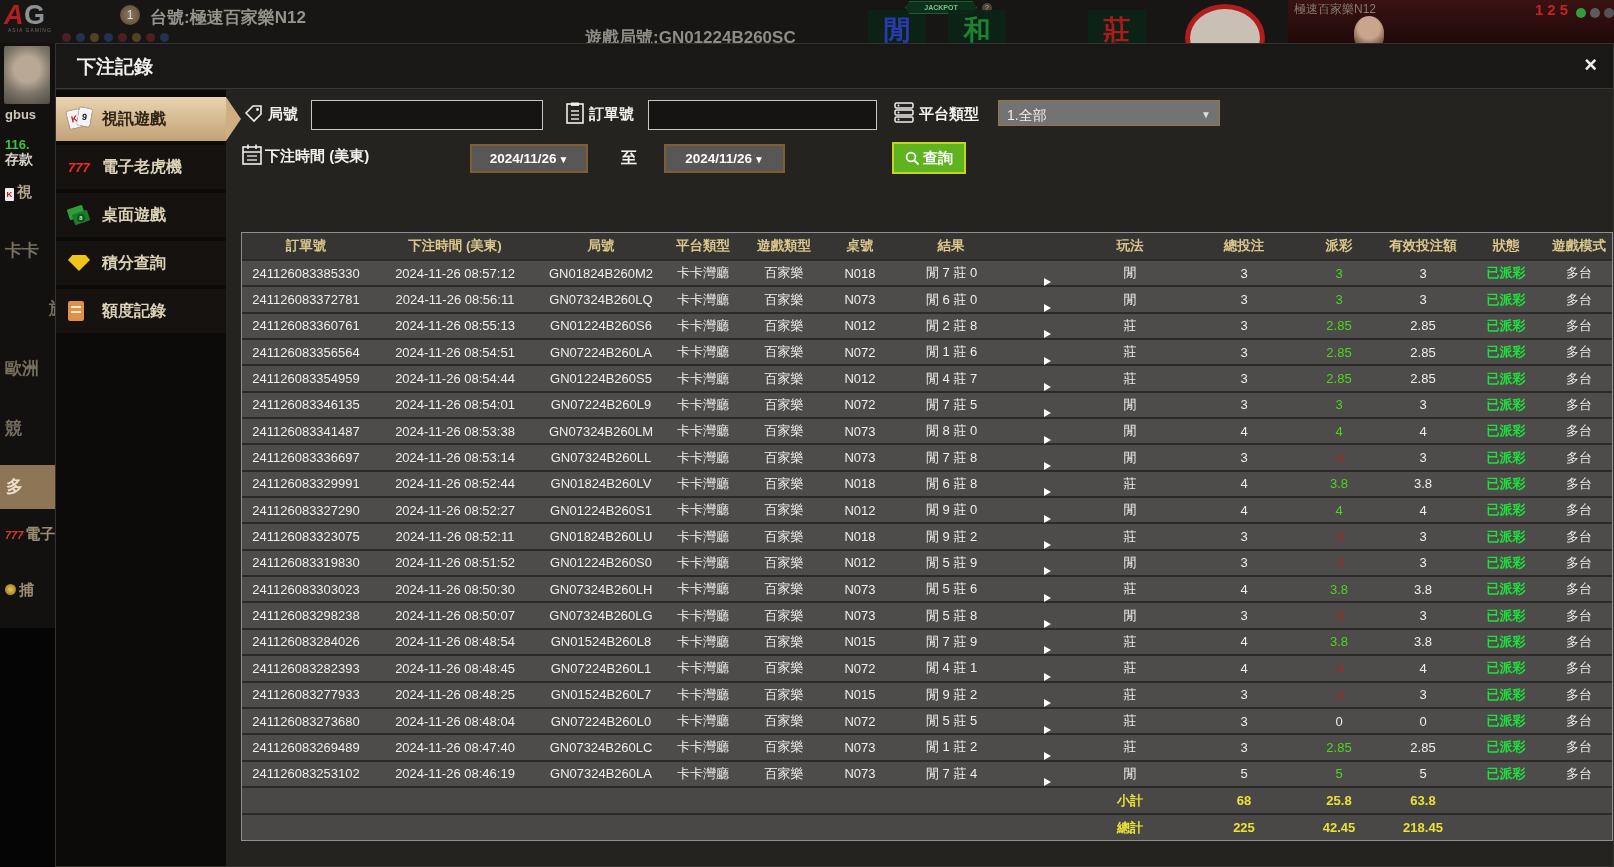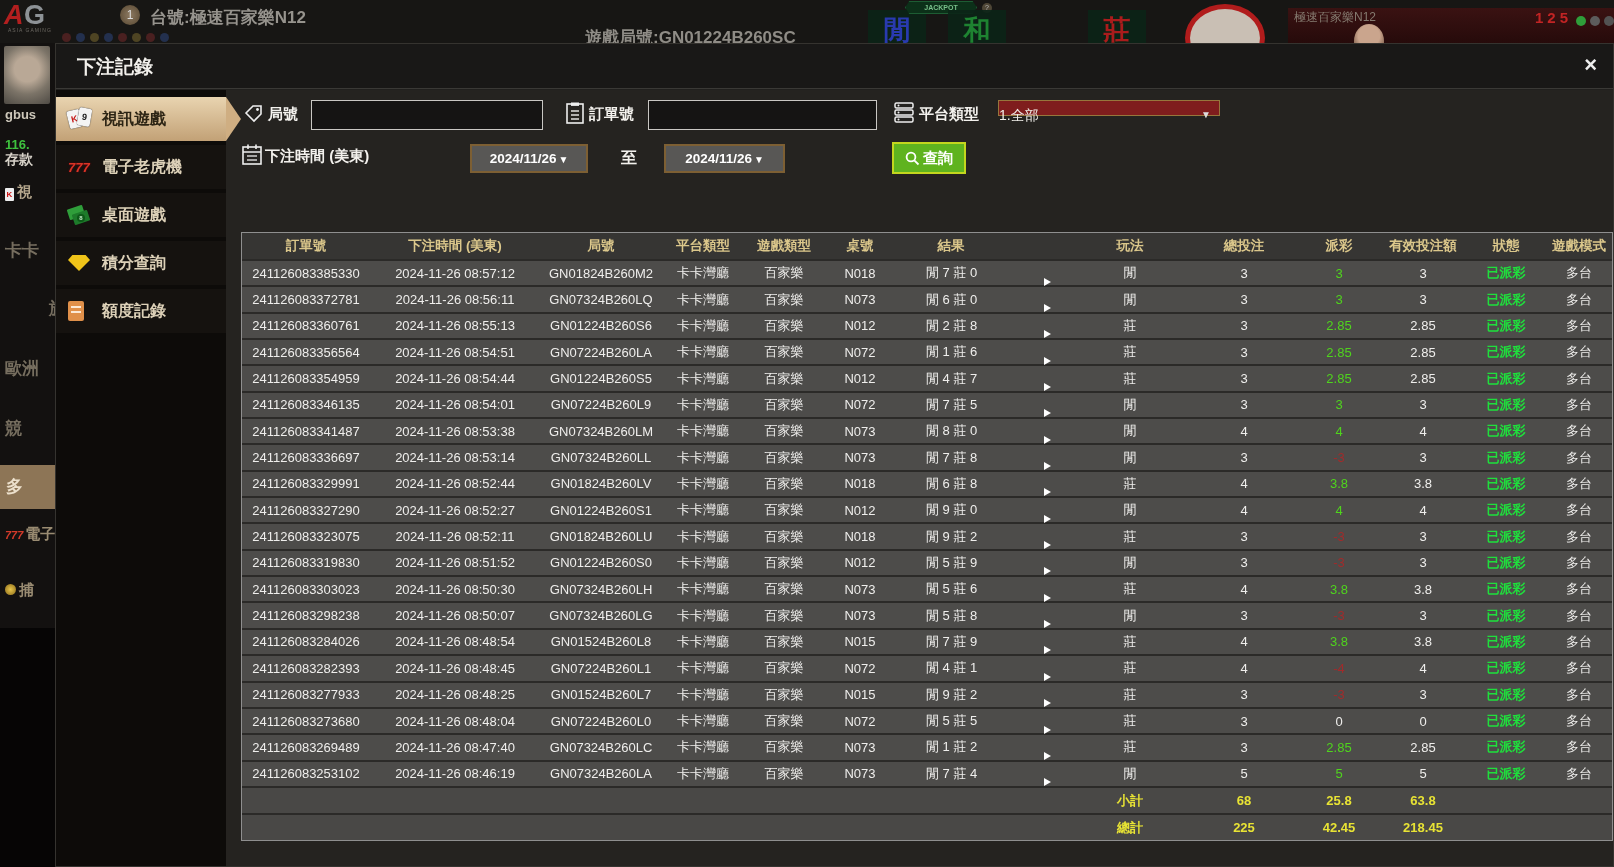--- a/index.html
+++ b/index.html
@@ -23,21 +23,21 @@
     font-size:27px; font-weight:bold; line-height:40px; opacity:.9; }
   .zone.p { left:868px; color:#2b3fc0; } .zone.t { left:948px; color:#1f8f35; } .zone.b { left:1088px; color:#bb1d1d; }
   .jackpot { position:absolute; left:905px; top:1px; width:72px; height:13px; background:#0c3019;
     border:1px solid #1d5c33; color:#79c08b; font-size:7px; font-weight:bold; text-align:center; line-height:11px;
     clip-path:polygon(6% 0,94% 0,100% 50%,94% 100%,6% 100%,0 50%); }
   .jackpot-q { position:absolute; left:982px; top:3px; width:10px; height:10px; border-radius:50%;
     background:#4e4636; color:#bbb; font-size:7px; text-align:center; line-height:10px; }
   .oval { position:absolute; left:1185px; top:4px; width:80px; height:68px; border-radius:50%;
     background:#c9bfb4; border:5px solid #b11c1c; }
   .oval span { position:absolute; left:0; right:0; top:34px; text-align:center; color:#bb1414; font-size:13px; font-weight:bold; }
-  #video { position:absolute; left:1288px; top:8px; width:326px; height:51px;
+  #video { position:absolute; left:1288px; top:0; width:326px; height:51px;
     background:linear-gradient(#3a1212,#1d0707); overflow:hidden; }
   .dealer { position:absolute; left:66px; top:16px; width:30px; height:34px; border-radius:50% 50% 40% 40%;
     background:radial-gradient(circle at 50% 35%,#caa58d 0 40%,#7a5b48 70%,#3a1c14 100%); }
   .vid-title { position:absolute; left:6px; top:1px; color:#857b70; font-size:12px; }
   .vid-counter { position:absolute; right:42px; top:1px; color:#c22424; font-size:15px; font-weight:bold; letter-spacing:4px; }
   .dot { position:absolute; top:8px; width:10px; height:10px; border-radius:50%; background:#2f9e3a; }
   .dot.g1 { right:28px; } .dot.gr1 { right:14px; background:#5c5c5c; } .dot.gr2 { right:0px; background:#525252; }
 
   
   #rail { position:absolute; left:0; top:43px; width:55px; height:585px; background:#131110; }
@@ -93,22 +93,22 @@
   .ic-doc { position:relative; width:16px; height:20px; background:#e0904a; border-radius:2px; }
   .ic-doc::before { content:""; position:absolute; left:3px; top:5px; width:10px; height:2px; background:#fbe9d6;
     box-shadow:0 5px 0 #fbe9d6; }
 
   
   #content { position:relative; flex:1; background:#252320; }
   .f-label { position:absolute; color:#f3f1ed; font-size:15px; font-weight:bold; }
   .f-icon { position:absolute; }
   .txt-input { position:absolute; height:30px; background:#151413; border:1px solid #c9c7c3;
     color:#eee; font-size:13px; padding:0 6px; }
-  .sel { position:absolute; height:16px; background:#7f1d1d; border:1px solid #97763c; color:#f0eee9;
-    font-size:14px; line-height:28px; padding:0 0; cursor:pointer; }
+  .sel { position:absolute; height:26px; background:#737373; border:1px solid #97763c; color:#f0eee9;
+    font-size:14px; line-height:28px; padding:0 8px; cursor:pointer; }
   .sel .arrow { position:absolute; right:8px; top:0; font-size:10px; color:#ddd; }
   .date-sel { position:absolute; height:29px; background:#585755; border:2px solid #7d5f33; color:#fff;
     font-size:13.5px; font-weight:bold; line-height:25px; text-align:center; cursor:pointer; padding:0 6px; }
   .date-sel .arrow { font-size:10px; margin-left:2px; }
   #to-label { position:absolute; left:395px; top:58px; color:#f3f1ed; font-size:16px; font-weight:bold; }
   #search-btn { position:absolute; left:666px; top:52px; width:74px; height:32px; background:#5fb31f;
     border:2px solid #c3d61e; color:#fff; font-size:15px; font-weight:bold; display:flex; align-items:center;
     justify-content:center; gap:3px; cursor:pointer; }
 
   

